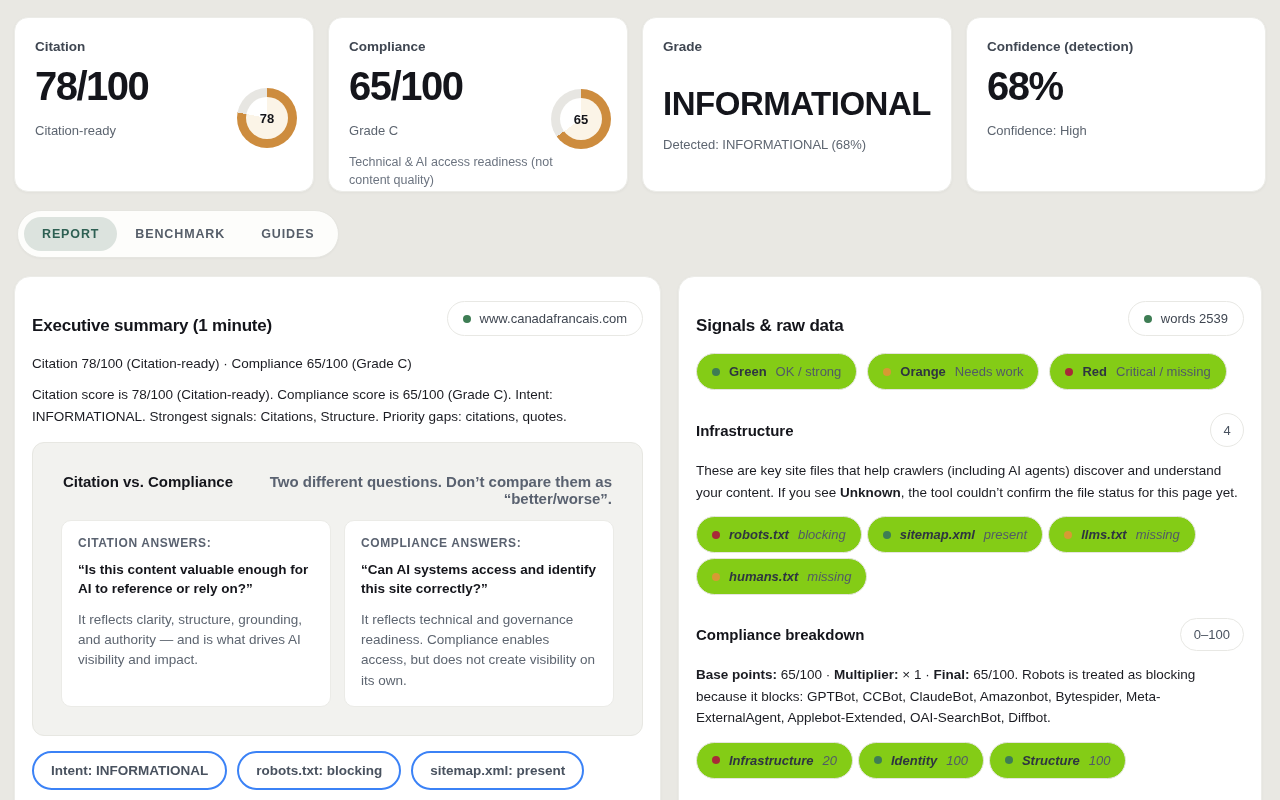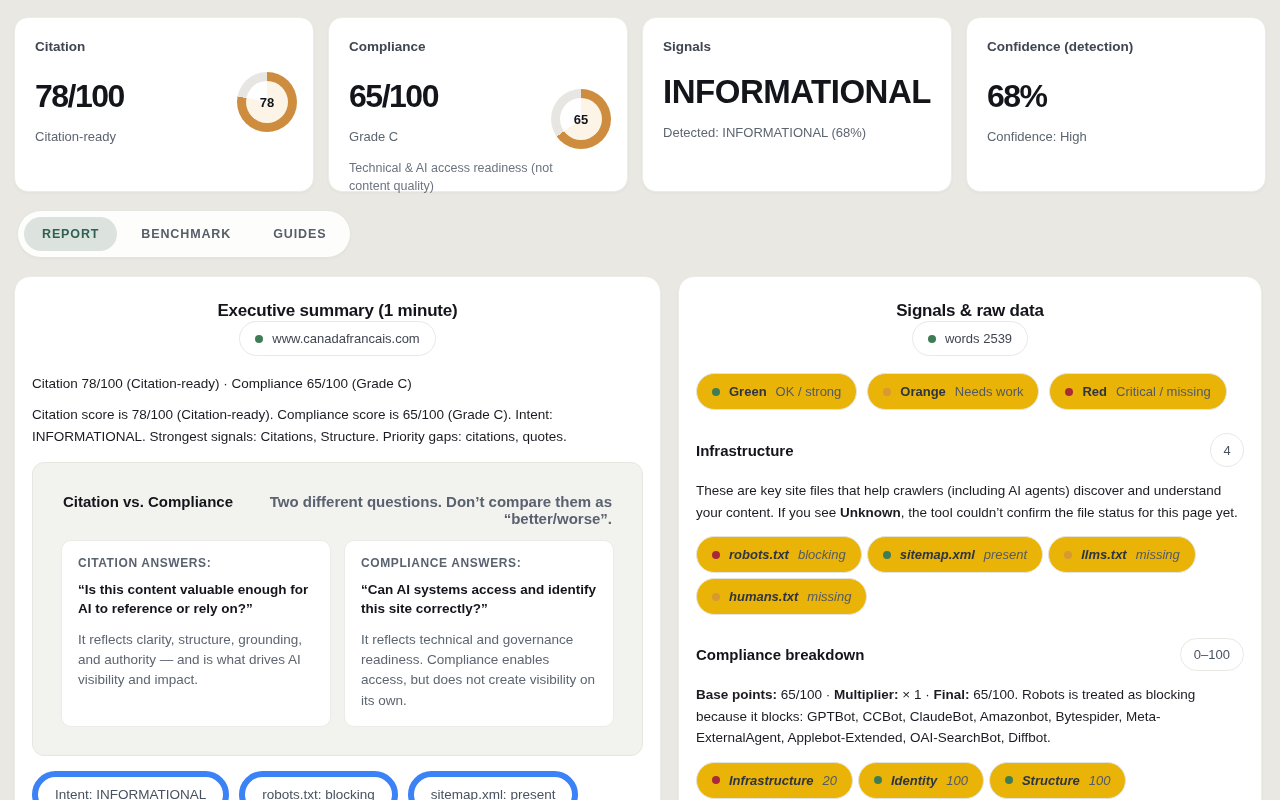--- a/index.html
+++ b/index.html
@@ -11,51 +11,51 @@
     -webkit-font-smoothing:antialiased;
   }
 
   
   .cards-row { display:grid; grid-template-columns:repeat(4,1fr); gap:14px; padding:17px 14px 0 14px; }
   .stat-card {
     position:relative; background:#fff; border:1px solid #ecece8; border-radius:14px;
     padding:21px 20px; height:175px; box-shadow:0 1px 3px rgba(0,0,0,.04);
   }
   .stat-label { font-size:13.5px; font-weight:700; color:#3f4651; }
-  .stat-value { font-size:32px; font-weight:700; letter-spacing:-1.5px; color:#14151b; margin-top:24px; white-space:nowrap; }
-  .stat-value--md { font-size:33px; letter-spacing:-0.5px; margin-top:19px; }
+  .stat-value { font-size:40px; font-weight:700; letter-spacing:-1.5px; color:#14151b; margin-top:10px; white-space:nowrap; }
+  .stat-value--md { font-size:33px; letter-spacing:-0.5px; margin-top:31px; }
   .stat-sub { font-size:13px; color:#5d6570; margin-top:14px; }
   .stat-note { font-size:12.5px; color:#6c7480; margin-top:15px; line-height:1.45; max-width:205px; }
 
   .donut { position:absolute; width:60px; height:60px; border-radius:50%;
     background:conic-gradient(#cd8c3e calc(var(--p)*1%), #e7e6e2 0); }
   .donut .hole { position:absolute; inset:9px; border-radius:50%;
     background:conic-gradient(#fbf4e7 calc(var(--p)*1%), #ffffff 0);
     display:flex; align-items:center; justify-content:center;
     font-size:13px; font-weight:700; color:#14151b; }
-  .donut-1 { top:54px; right:16px; }
+  .donut-1 { top:70px; right:16px; }
   .donut-2 { top:71px; right:16px; }
 
   
   .tabbar-wrap { padding:18px 0 0 17px; }
   .tabbar {
-    display:inline-flex; align-items:center; gap:6px;
+    display:inline-flex; align-items:center; 
     background:#fdfdfb; border:1px solid #e5e5e0; border-radius:999px; padding:6px;
     box-shadow:0 1px 2px rgba(0,0,0,.03);
   }
   .tab { font-size:12.5px; font-weight:700; letter-spacing:.07em; color:#565e69;
     padding:10px 18px; border-radius:999px; background:transparent; border:none; cursor:pointer;
     font-family:inherit; }
   .tab.active { background:#dce3de; color:#2e6053; }
 
   
   .panels { display:grid; grid-template-columns:647px 584px; gap:17px; padding:18px 14px 0 14px; align-items:start; }
   .panel { background:#fff; border:1px solid #ecece8; border-radius:16px; padding:24px 17px 17px 17px;
     min-height:560px; box-shadow:0 1px 3px rgba(0,0,0,.04); }
-  .panel-head { display:flex; justify-content:space-between; align-items:center;flex-direction:column; }
+  .panel-head { display:flex; justify-content:space-between; align-items:flex-end; }
   .panel-title { font-size:17px; font-weight:700; color:#14151b; letter-spacing:-.2px; }
   .pill-badge { display:inline-flex; align-items:center; gap:9px; border:1px solid #e8e8e4;
     border-radius:999px; padding:9px 15px; font-size:13px; color:#3f4651; background:#fff; }
   .dot { width:8px; height:8px; border-radius:50%; flex:0 0 auto; }
   .dot.green { background:#3e7d54; }
   .dot.orange { background:#d79a33; }
   .dot.red { background:#a82a38; }
 
   
   .score-line { font-size:13.5px; margin-top:20px; color:#1b1c22; }
@@ -66,27 +66,27 @@
   .compare-hint { font-size:15px; font-weight:700; color:#5a6270; text-align:right; }
   .compare-cols { display:grid; grid-template-columns:1fr 1fr; gap:13px; }
   .answer-card { background:#fff; border:1px solid #ebebe7; border-radius:10px; padding:15px 16px; }
   .answer-heading { font-size:12px; font-weight:700; color:#5a6270; letter-spacing:.05em; }
   .answer-question { font-size:13.5px; font-weight:700; color:#14151b; margin-top:11px; line-height:1.4; }
   .answer-body { font-size:13.5px; color:#5d6570; margin-top:11px; line-height:1.5; }
   .in-short { padding:16px 2px 4px 2px; font-size:13px; }
   .in-short .lbl { font-weight:700; color:#5a6270; margin-right:8px; }
   .in-short .txt { font-weight:700; color:#14151b; }
   .exec-chips { display:flex; gap:10px; margin-top:15px; flex-wrap:wrap; }
-  .exec-chip { border:6px solid #3b82f6; background:#fff; border-radius:999px; padding:10px 17px;
-    font-size:13.5px; color:#49525f; }
+  .exec-chip { border:2px solid #3b82f6; background:#fff; border-radius:999px; padding:10px 17px;
+    font-size:13.5px; color:#49525f;font-weight:bold; }
 
   
   .legend-row { display:flex; gap:10px; margin-top:17px; flex-wrap:wrap; }
   .chip { display:inline-flex; align-items:center; gap:9px; border:1px solid #e5e5e0;
-    border-radius:999px; padding:10px 15px; font-size:13px; background:#eab308; white-space:nowrap; }
+    border-radius:999px; padding:10px 15px; font-size:13px; background:#84cc16; white-space:nowrap; }
   .chip .nm { font-weight:700; color:#2e3540; }
   .chip .val { color:#515a66; }
   .section-head { display:flex; justify-content:space-between; align-items:center; margin-top:23px; }
   .section-title { font-size:15px; font-weight:700; color:#14151b; }
   .circle-badge { width:34px; height:34px; border:1px solid #e8e8e4; border-radius:50%;
     display:flex; align-items:center; justify-content:center; font-size:13px; color:#49525f; background:#fff; }
   .range-badge { border:1px solid #e8e8e4; border-radius:999px; padding:8px 13px; font-size:13px;
     color:#49525f; background:#fff; }
   .section-desc { font-size:13.5px; line-height:1.6; margin-top:13px; color:#1b1c22; }
   .section-desc b { font-weight:700; }
@@ -110,21 +110,21 @@
     <div class="stat-label">Compliance</div>
     <div class="stat-value">65/100</div>
     <div class="stat-sub">Grade C</div>
     <div class="stat-note">Technical &amp; AI access readiness (not content quality)</div>
     <div class="donut donut-2" style="--p: 65;">
       <div class="hole">65</div>
     </div>
   </div>
 
   <div class="stat-card">
-    <div class="stat-label">Signals</div>
+    <div class="stat-label">Grade</div>
     <div class="stat-value stat-value--md">INFORMATIONAL</div>
     <div class="stat-sub">Detected: INFORMATIONAL (68%)</div>
   </div>
 
   <div class="stat-card">
     <div class="stat-label">Confidence (detection)</div>
     <div class="stat-value">68%</div>
     <div class="stat-sub">Confidence: High</div>
   </div>
 

